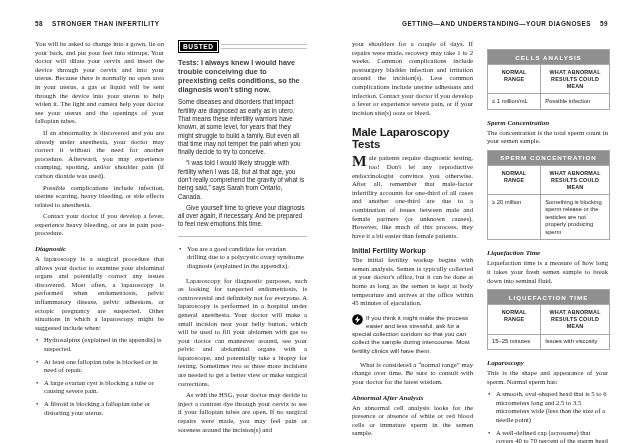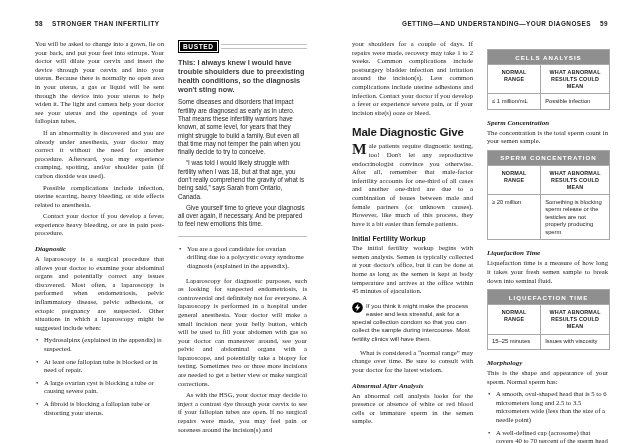--- a/index.html
+++ b/index.html
@@ -90,21 +90,21 @@
           <li>A large ovarian cyst is blocking a tube or causing severe pain.</li>
           <li>A fibroid is blocking a fallopian tube or distorting your uterus.</li>
         </ul>
       </div>
       <div class="col">
         <div class="busted-box">
           <div class="busted-head">
             <span class="busted-label">BUSTED</span>
             <span class="busted-rule"></span>
           </div>
-          <p class="myth"><b>This:</b><span> I always knew I would have trouble shoulders due to preexisting health conditions, so the diagnosis won't sting now.</span></p>
+          <p class="myth"><b>Tests:</b><span> I always knew I would have trouble conceiving due to preexisting cells conditions, so the diagnosis won't sting now.</span></p>
           <p class="busted-p">Some diseases and disorders that impact fertility are diagnosed as early as in utero. That means these infertility warriors have known, at some level, for years that they might struggle to build a family. But even all that time may not temper the pain when you finally decide to try to conceive.</p>
           <p class="busted-p sp indent">“I was told I would likely struggle with fertility when I was 18, but at that age, you don't really comprehend the gravity of what is being said,” says Sarah from Ontario, Canada.</p>
           <p class="busted-p sp indent">Give yourself time to grieve your diagnosis all over again, if necessary. And be prepared to feel new emotions this time.</p>
           <div class="busted-endrule"></div>
         </div>
         <ul style="margin-top:0;">
           <li>You are a good candidate for ovarian drilling due to a polycystic ovary syndrome diagnosis (explained in the appendix).</li>
         </ul>
         <p class="indent" style="margin-top:6px;">Laparoscopy for diagnostic purposes, such as looking for suspected endometriosis, is controversial and definitely not for everyone. A laparoscopy is performed in a hospital under general anesthesia. Your doctor will make a small incision near your belly button, which will be used to fill your abdomen with gas so your doctor can maneuver around, see your pelvic and abdominal organs with a laparoscope, and potentially take a biopsy for testing. Sometimes two or three more incisions are needed to get a better view or make surgical corrections.</p>
         <p class="sp indent">As with the HSG, your doctor may decide to inject a contrast dye through your cervix to see if your fallopian tubes are open. If no surgical repairs were made, you may feel pain or soreness around the incision(s) and</p>
@@ -113,21 +113,21 @@
   </div>
 
   <div class="page page-right">
     <div class="running-head right">
       <span>GETTING—AND UNDERSTANDING—YOUR DIAGNOSES</span>
       <span>59</span>
     </div>
     <div class="cols">
       <div class="col">
         <p>your shoulders for a couple of days. If repairs were made, recovery may take 1 to 2 weeks. Common complications include postsurgery bladder infection and irritation around the incision(s). Less common complications include uterine adhesions and infection. Contact your doctor if you develop a fever or experience severe pain, or if your incision site(s) ooze or bleed.</p>
-        <div class="section-heading">Male Diagnostic Give</div>
+        <div class="section-heading">Male Laparoscopy Tests</div>
         <p><span class="dropcap">M</span><span>ale patients require diagnostic testing, too! Don't let any reproductive endocrinologist convince you otherwise. After all, remember that male-factor infertility accounts for one-third of all cases and another one-third are due to a combination of issues between male and female partners (or unknown causes). However, like much of this process, they have it a bit easier than female patients.</span></p>
         <div class="subhead-sans">Initial Fertility Workup</div>
         <p>The initial fertility workup begins with semen analysis. Semen is typically collected at your doctor's office, but it can be done at home as long as the semen is kept at body temperature and arrives at the office within 45 minutes of ejaculation.</p>
         <div class="tip">
           <svg class="tip-icon" viewBox="0 0 24 24">
             <circle cx="12" cy="12" r="11.5" fill="#000"></circle>
             <polygon points="14,3.5 6,13.5 11,13.5 9.5,20.5 18,10.5 12.5,10.5" fill="#fff"></polygon>
           </svg>
           <span>If you think it might make the process easier and less stressful, ask for a special collection condom so that you can collect the sample during intercourse. Most fertility clinics will have them.</span>
         </div>
@@ -172,21 +172,21 @@
           <div class="dtable-cols">
             <div class="dtable-colhead cell-l">NORMAL RANGE</div>
             <div class="dtable-colhead cell-r">WHAT ABNORMAL RESULTS COULD MEAN</div>
           </div>
           <div class="dtable-cols">
             <div class="dtable-cell cell-l">15–25 minutes</div>
             <div class="dtable-cell cell-r">Issues with viscosity</div>
           </div>
         </div>
 
-        <div class="subhead-serif tbl-sub">Morphology</div>
+        <div class="subhead-serif tbl-sub">Laparoscopy</div>
         <p class="tbl-desc">This is the shape and appearance of your sperm. Normal sperm has:</p>
         <ul>
           <li>A smooth, oval-shaped head that is 5 to 6 micrometers long and 2.5 to 3.5 micrometers wide (less than the size of a needle point)</li>
           <li>A well-defined cap (acrosome) that covers 40 to 70 percent of the sperm head</li>
         </ul>
 
       </div>
     </div>
   </div>
 

